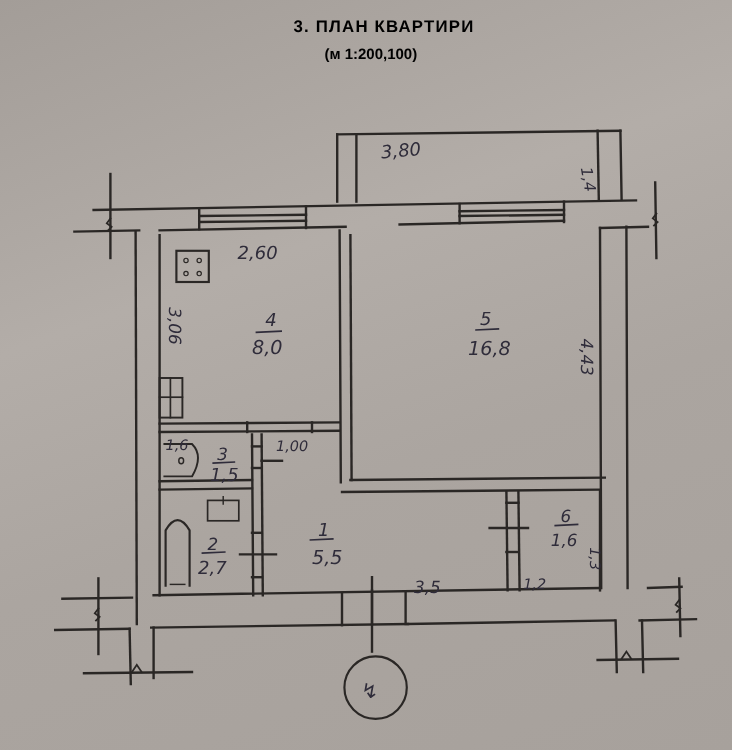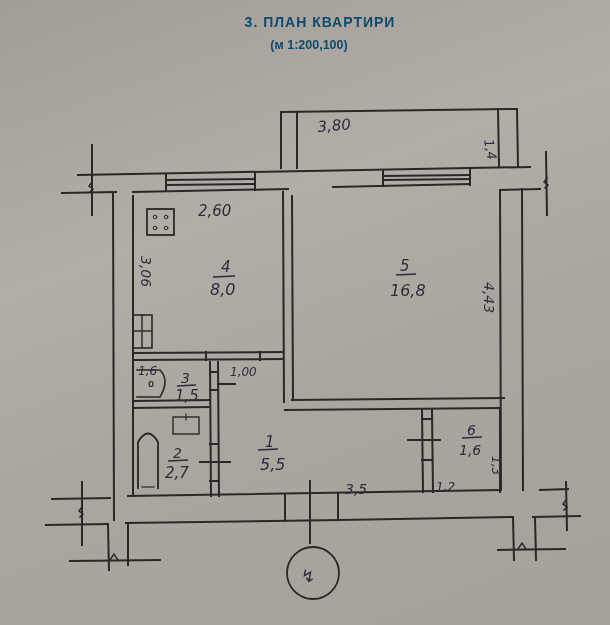--- a/index.html
+++ b/index.html
@@ -5,21 +5,21 @@
   html, body { margin:0; padding:0; }
   body {
     width:610px; height:625px; overflow:hidden;
     background:#aaa49f;
     background-image: linear-gradient(160deg, #a39d98 0%, #b3ada8 35%, #aba5a0 60%, #a7a19c 100%);
     position:relative;
     font-family:"DejaVu Sans", sans-serif;
   }
   .title {
     position:absolute; left:0; width:610px; text-align:center;
-    font-family:"Liberation Sans", sans-serif; font-weight:bold; color:#0c4a6e;
+    font-family:"Liberation Sans", sans-serif; font-weight:bold; color:#000000;
   }
   #t1 { top:14px; font-size:14px; letter-spacing:1px; padding-left:30px; box-sizing:border-box; }
   #t2 { top:38px; font-size:12.5px; padding-left:8px; box-sizing:border-box; }
   svg { position:absolute; left:0; top:0; }
   .hand { font-family:"DejaVu Sans", sans-serif; font-style:italic; fill:#2f2c3a; }
 </style>
 </head>
 <body>
 
 <div class="title" id="t1">3. ПЛАН КВАРТИРИ</div>

